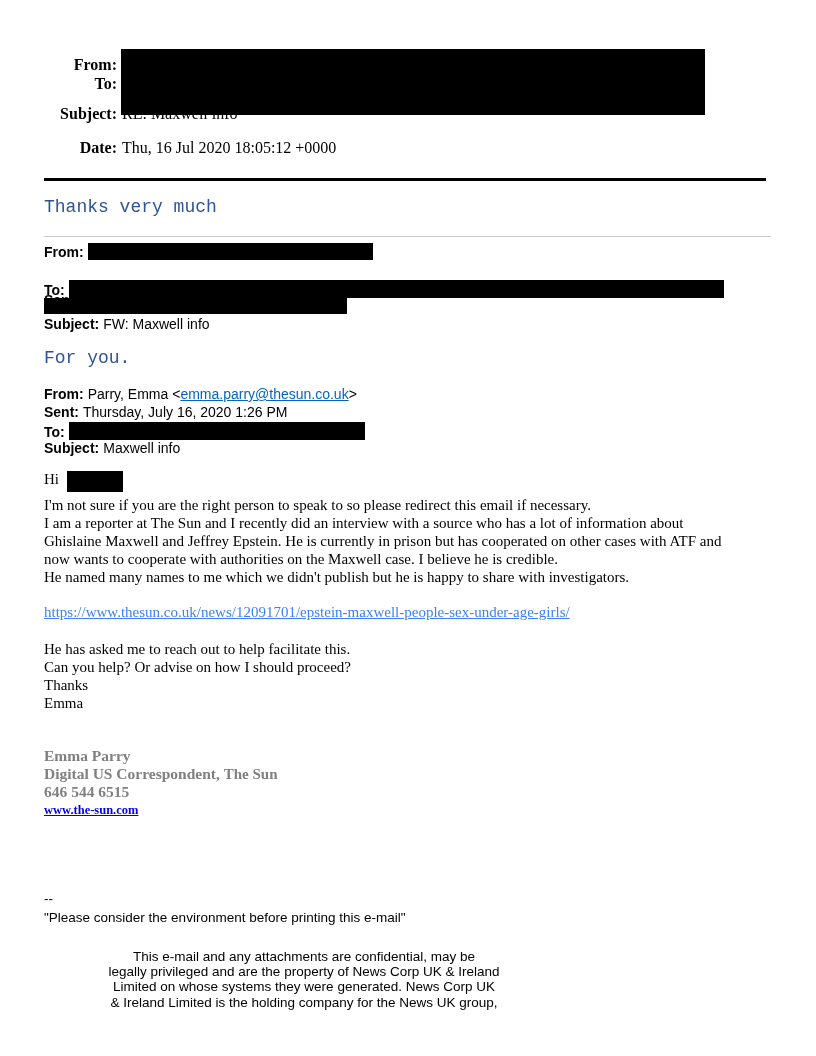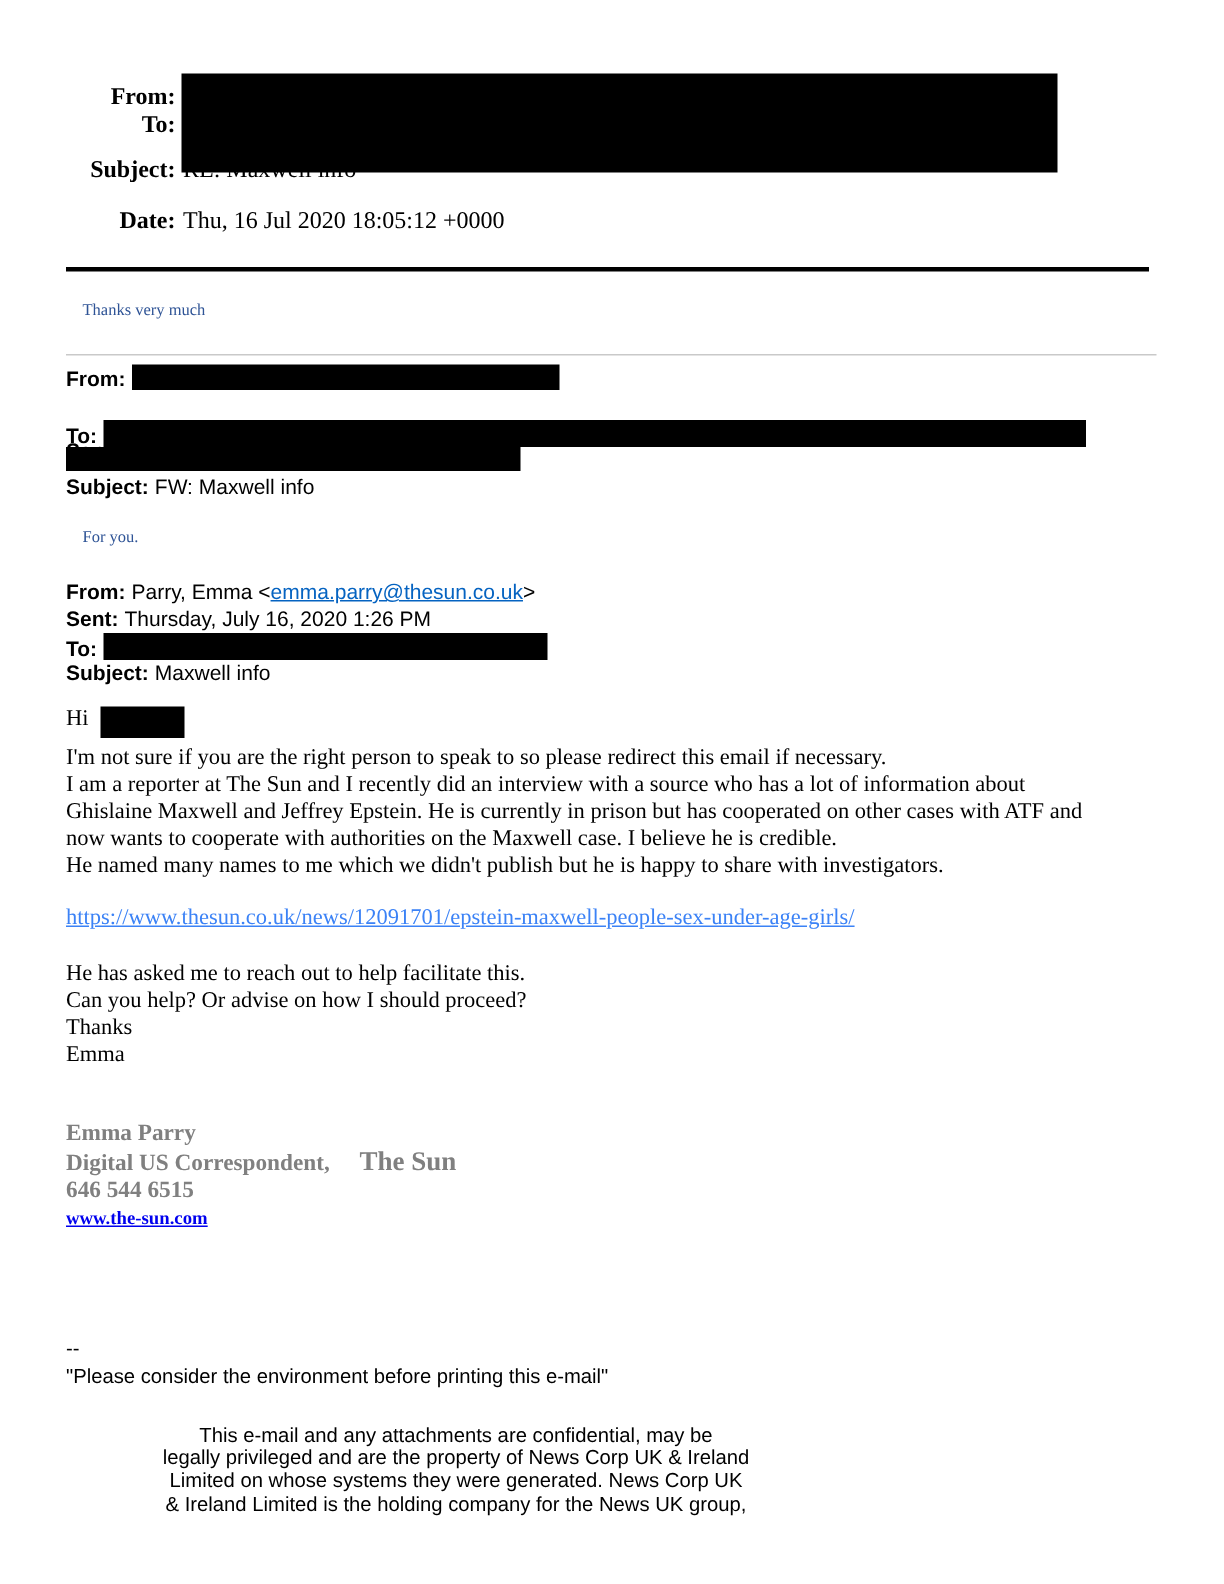--- a/index.html
+++ b/index.html
@@ -9,22 +9,22 @@
   
   .top-header{position:absolute;left:44px;top:51px;width:722px;font-size:16px;}
   .th-row{position:absolute;left:0;white-space:nowrap;line-height:19px;}
   .th-label{display:inline-block;width:73px;text-align:right;font-weight:bold;}
   .th-value{margin-left:5px;}
   .th-redact{position:absolute;left:77px;top:-2px;width:584px;height:66px;background:#000;}
 
   .rule-thick{position:absolute;left:44px;top:178px;width:722px;height:3px;background:#000;}
   .rule-thin{position:absolute;left:44px;top:236px;width:727px;height:1px;background:#c9c9c9;}
 
-  .note{position:absolute;left:44px;font-family:Liberation Serif, serif;
-        font-size:11px;line-height:17px;margin-left:11px;}
+  .note{position:absolute;left:44px;font-family:Liberation Mono, monospace;
+        font-size:18px;line-height:17px;}
 
   
   .sans-header{position:absolute;left:44px;width:730px;font-family:"Liberation Sans", sans-serif;
                font-size:14px;color:#000;}
   .sh-row{position:absolute;left:0;white-space:nowrap;line-height:17px;}
   .sh-label{font-weight:bold;}
   .sh-value{margin-left:4px;}
   .redact{display:inline-block;background:#000;vertical-align:text-bottom;}
   .redact-abs{position:absolute;background:#000;}
 
@@ -33,21 +33,21 @@
   .greeting{position:relative;height:26px;}
   .body-line{white-space:nowrap;}
   .link-serif{color:#3b82f6;text-decoration:underline;}
   .link-sans{color:#0563C1;text-decoration:underline;}
   .link-row{margin-top:17px;}
   .para2{margin-top:19px;}
 
   
   .signature{position:absolute;left:44px;top:747px;color:#808080;font-weight:bold;
              font-size:15.5px;line-height:18px;}
-  .sig-company{font-size:18px;margin-left:16px;}
+  .sig-company{font-size:15px;}
   .sig-site{font-size:12.5px;}
   .sig-site a{color:#0000EE;font-weight:bold;text-align:center;}
 
   
   .footer{position:absolute;left:44px;top:891px;width:520px;
           font-family:"Liberation Sans", sans-serif;font-size:13.5px;line-height:15px;}
   .env-note{margin-top:4px;}
   .disclaimer{margin-top:24px;line-height:15.2px;text-align:center;}
   a{cursor:pointer;}
 </style>

